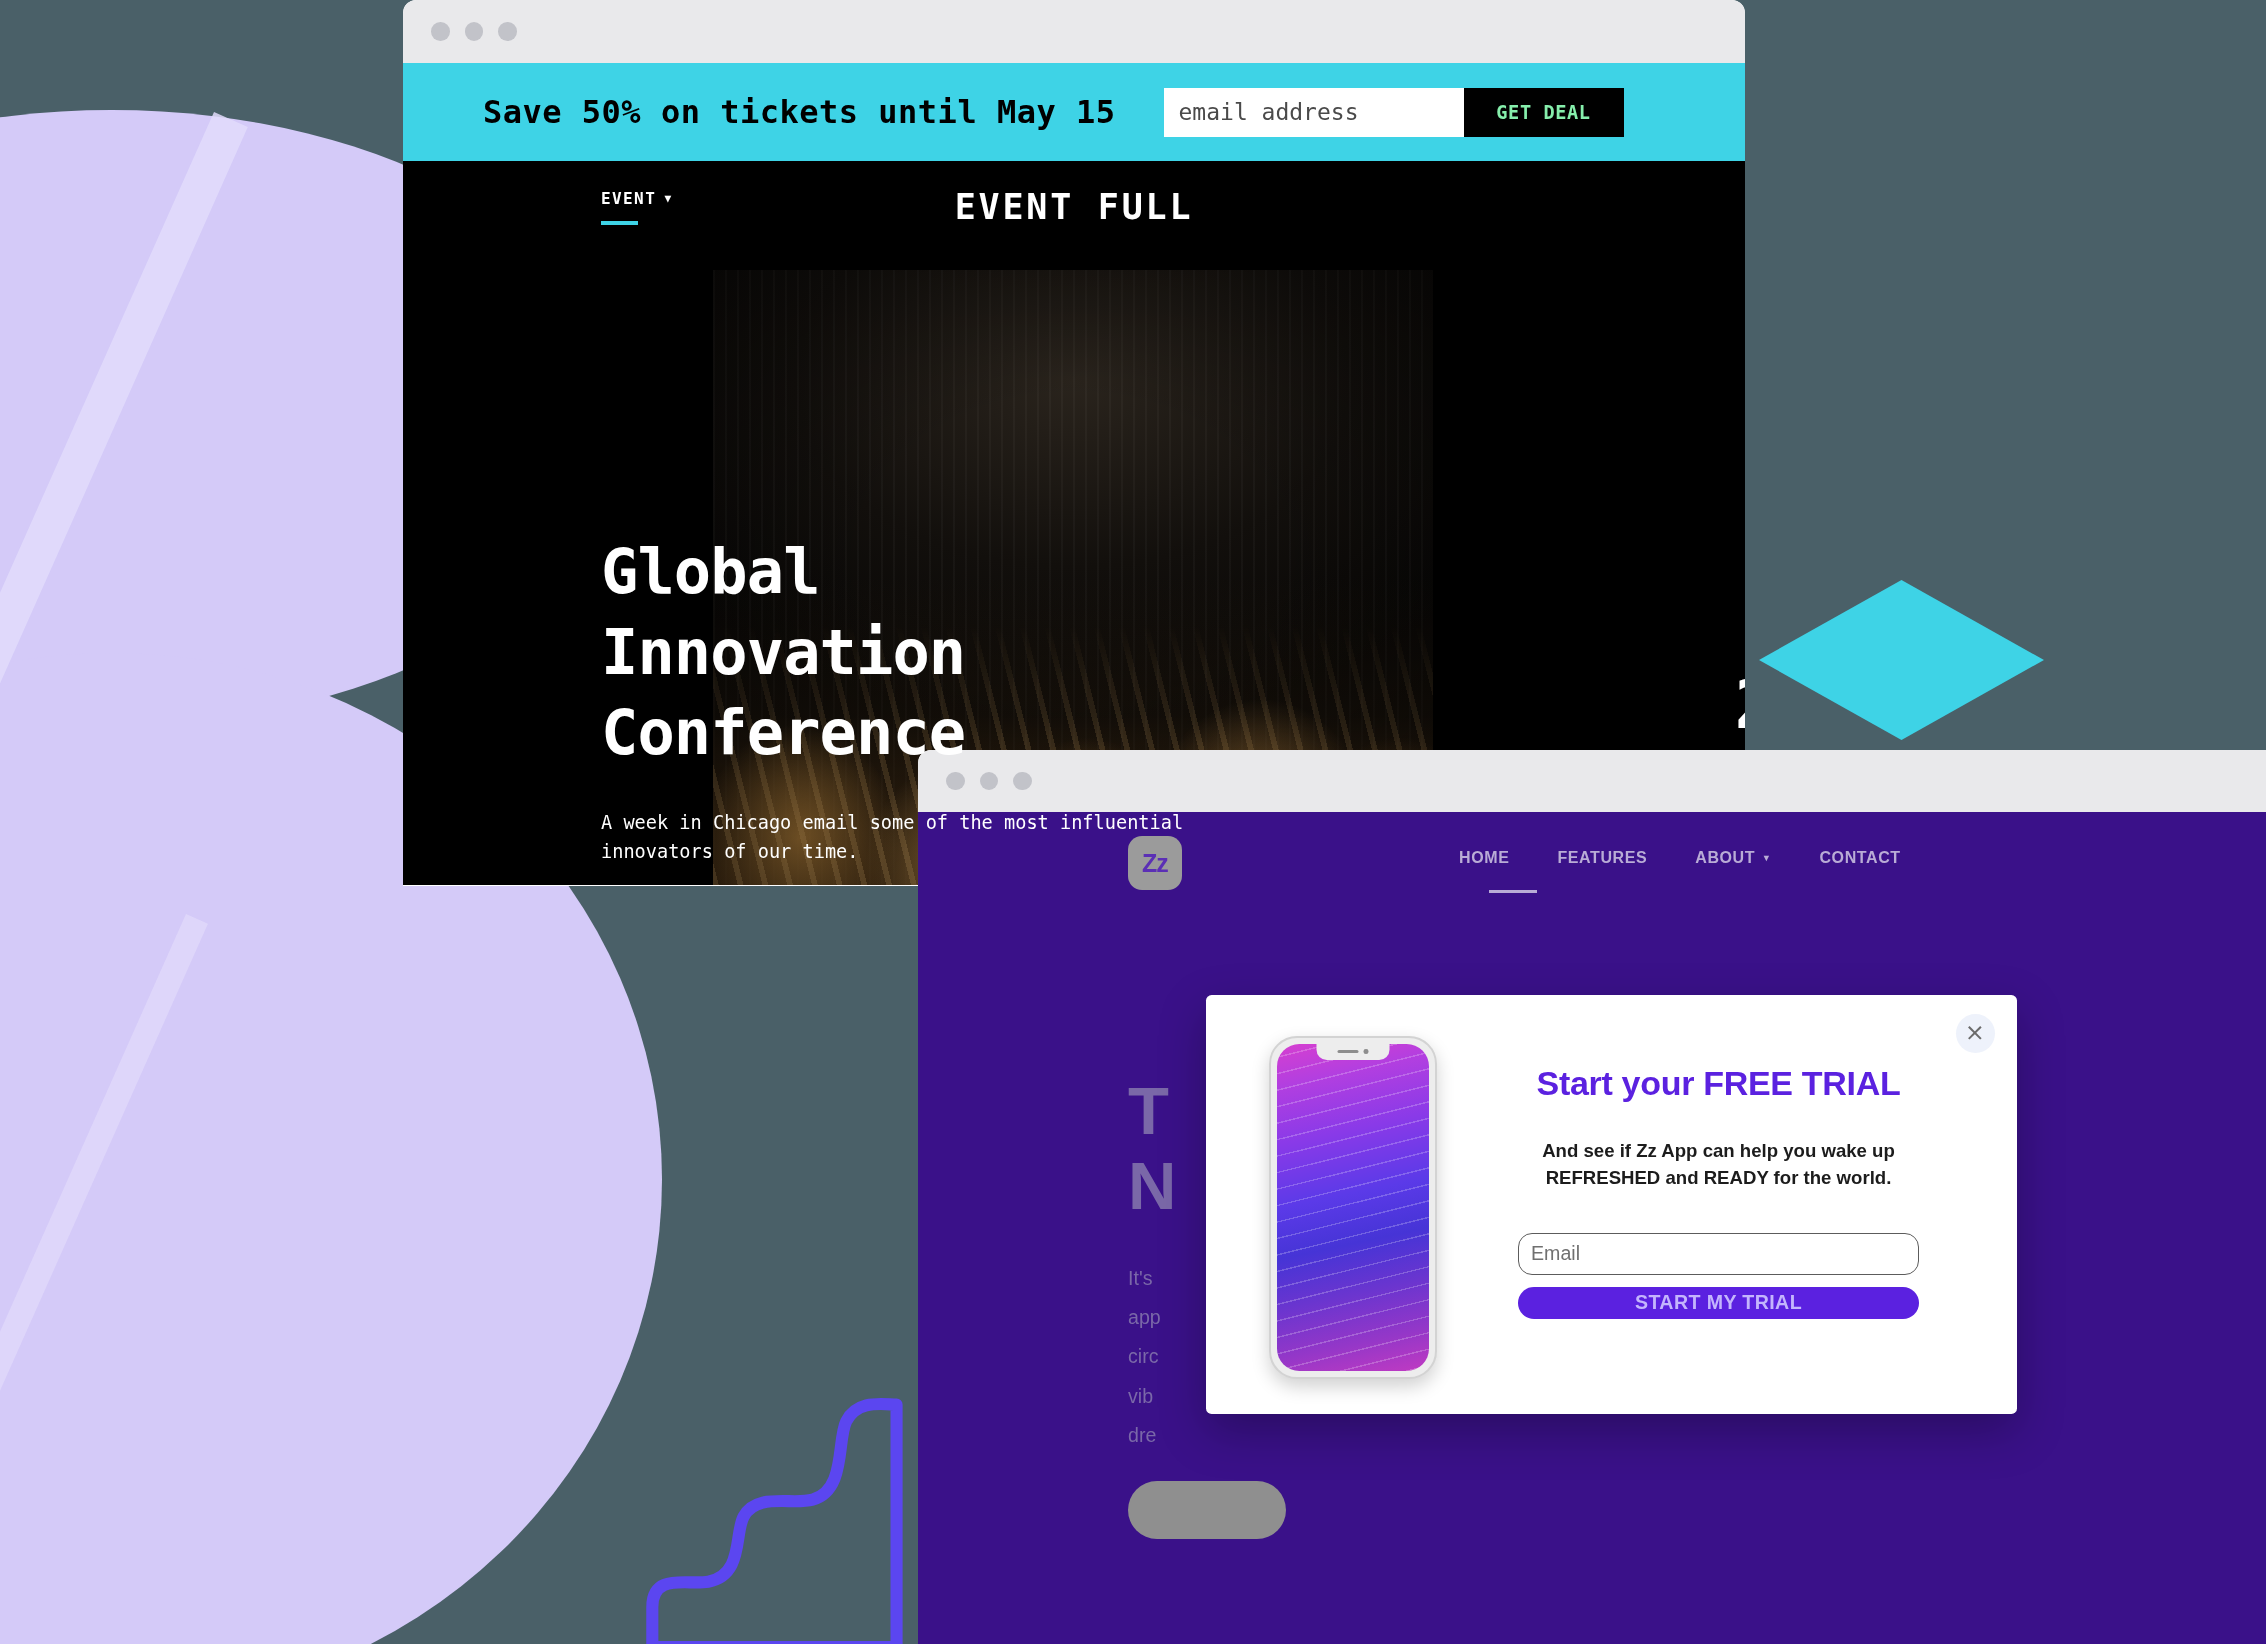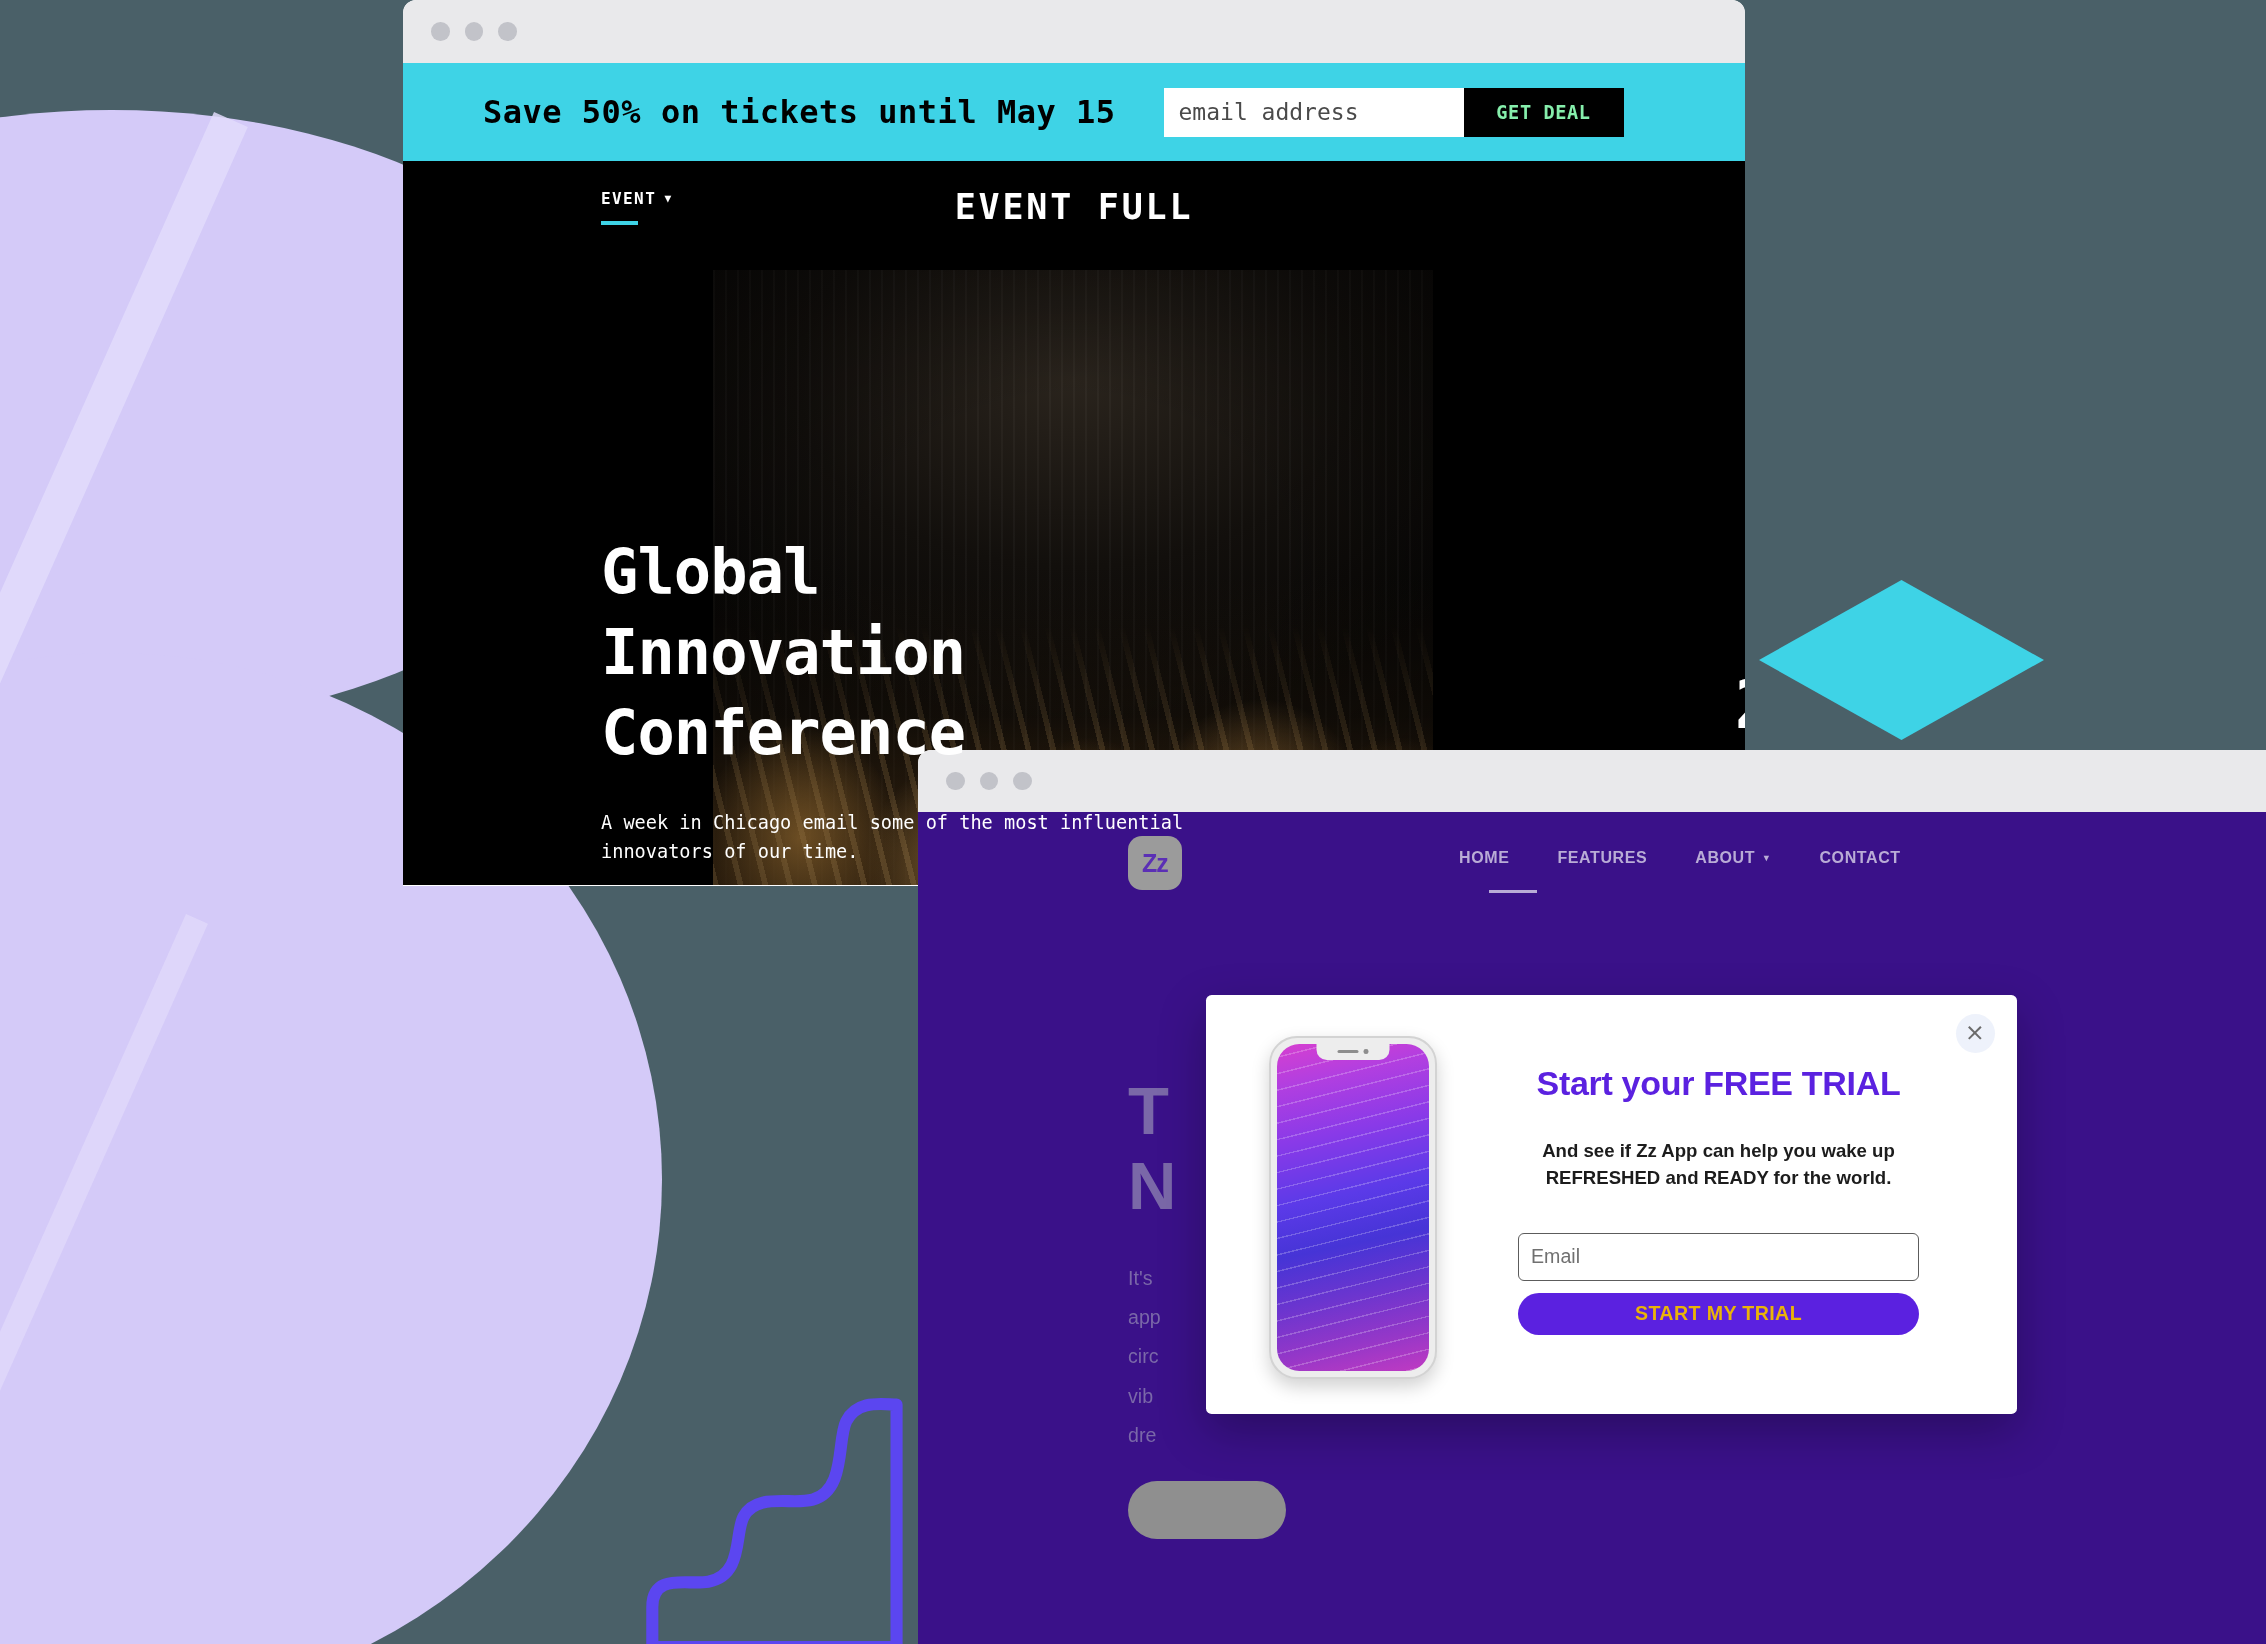--- a/index.html
+++ b/index.html
@@ -226,28 +226,28 @@
   #modal-body{position:absolute;left:312px;top:69px;width:401px;text-align:center;}
   #modal-title{
     margin:0;font-size:34px;font-weight:700;color:#5b21e0;letter-spacing:-0.3px;
     font-family:"Liberation Sans",sans-serif;
   }
   #modal-sub{
     margin:35px 0 0 0;font-size:18.6px;font-weight:700;line-height:1.45;color:#1c1c1c;
     font-family:"Liberation Sans",sans-serif;
   }
   #modal-email{
-    display:block;box-sizing:border-box;margin:41px 0 0 0;width:100%;height:48px;
-    border:0.9px solid #5c5c5c;border-radius:6px;padding:0 12px;
+    display:block;box-sizing:border-box;margin:41px 0 0 0;width:100%;height:42px;
+    border:0.9px solid #5c5c5c;border-radius:14px;padding:0 12px;
     font-size:19.6px;color:#444;outline:none;font-family:"Liberation Sans",sans-serif;
   }
   #modal-email::placeholder{color:#707070;}
   #modal-submit{
-    margin-top:12px;width:100%;height:42px;border:none;border-radius:21.4px;
-    background:#5b21e0;color:#eab308;cursor:pointer;
+    margin-top:12px;width:100%;height:32px;border:none;border-radius:21.4px;
+    background:#5b21e0;color:#c4b5fd;cursor:pointer;
     font-size:19.6px;font-weight:700;letter-spacing:0.4px;font-family:"Liberation Sans",sans-serif;
   }
 </style>
 </head>
 <body>
 
 <div id="bg-decor">
   <div class="blob" id="blob-top"></div>
   <div class="blob" id="blob-bottom"></div>
   <div id="blob-streak"></div>

